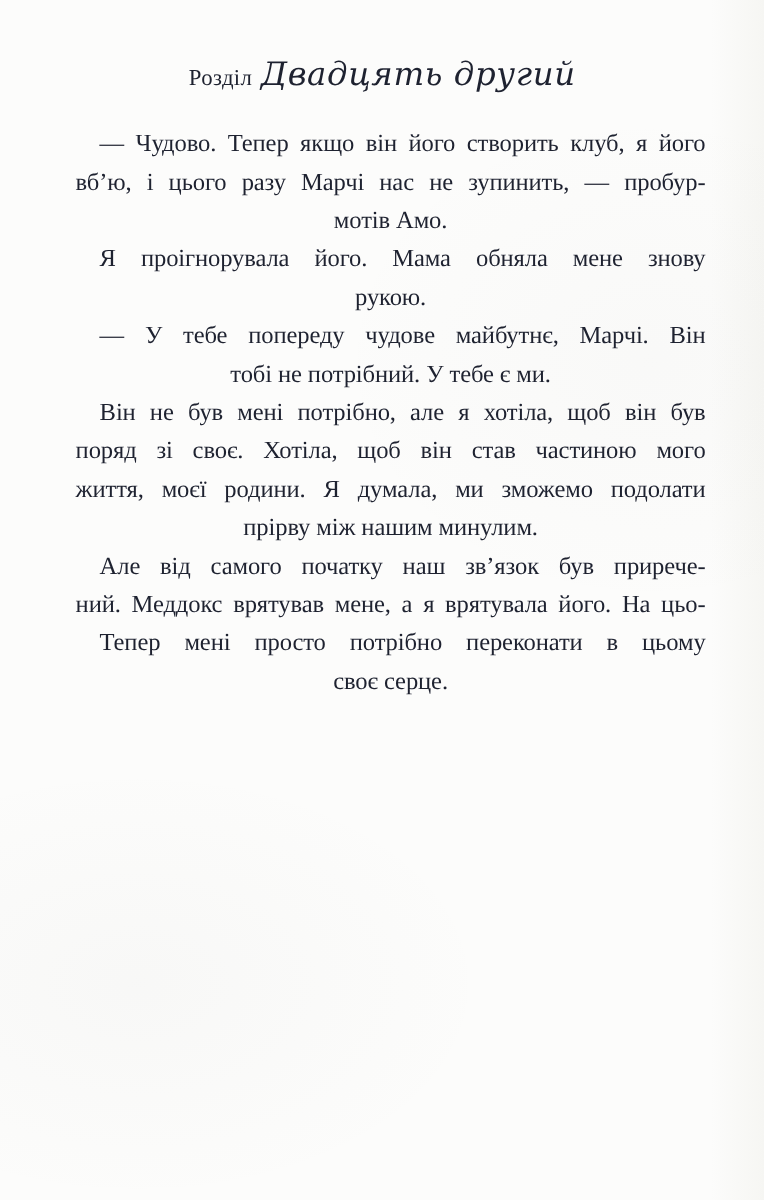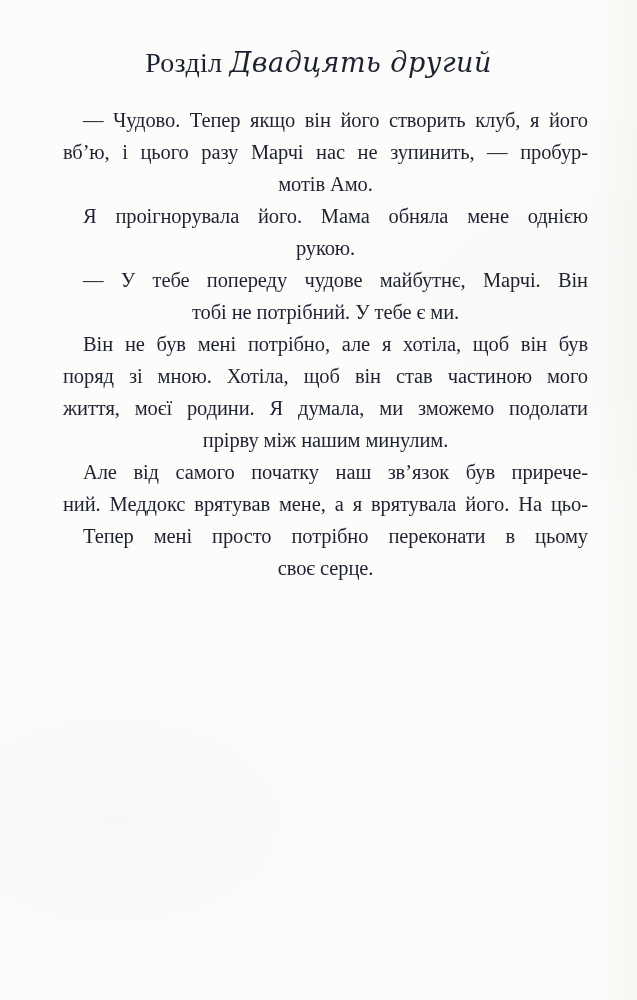--- a/index.html
+++ b/index.html
@@ -22,21 +22,21 @@
   }
   .chapter-header {
     position: absolute;
     top: 47px;
     left: 0;
     right: 0;
     text-align: center;
     white-space: nowrap;
   }
   .chapter-label {
-    font-size: 28px;
+    font-size: 19px;
     letter-spacing: 0.3px;
   }
   .chapter-title {
     font-family: "DejaVu Serif", serif;
     font-style: italic;
     font-weight: normal;
     font-size: 27px;
     letter-spacing: 0.5px;
     margin-left: 7px;
   }
@@ -99,21 +99,21 @@
         <div class="line last">мотів Амо.</div>
       </div>
       <div class="para">
         <div class="line first">
           <span>Я</span>
           <span>проігнорувала</span>
           <span>його.</span>
           <span>Мама</span>
           <span>обняла</span>
           <span>мене</span>
-          <span>однією</span>
+          <span>знову</span>
         </div>
         <div class="line last">рукою.</div>
       </div>
       <div class="para">
         <div class="line first">
           <span>—</span>
           <span>У</span>
           <span>тебе</span>
           <span>попереду</span>
           <span>чудове</span>
@@ -133,21 +133,21 @@
           <span>але</span>
           <span>я</span>
           <span>хотіла,</span>
           <span>щоб</span>
           <span>він</span>
           <span>був</span>
         </div>
         <div class="line">
           <span>поряд</span>
           <span>зі</span>
-          <span>мною.</span>
+          <span>своє.</span>
           <span>Хотіла,</span>
           <span>щоб</span>
           <span>він</span>
           <span>став</span>
           <span>частиною</span>
           <span>мого</span>
         </div>
         <div class="line">
           <span>життя,</span>
           <span>моєї</span>

